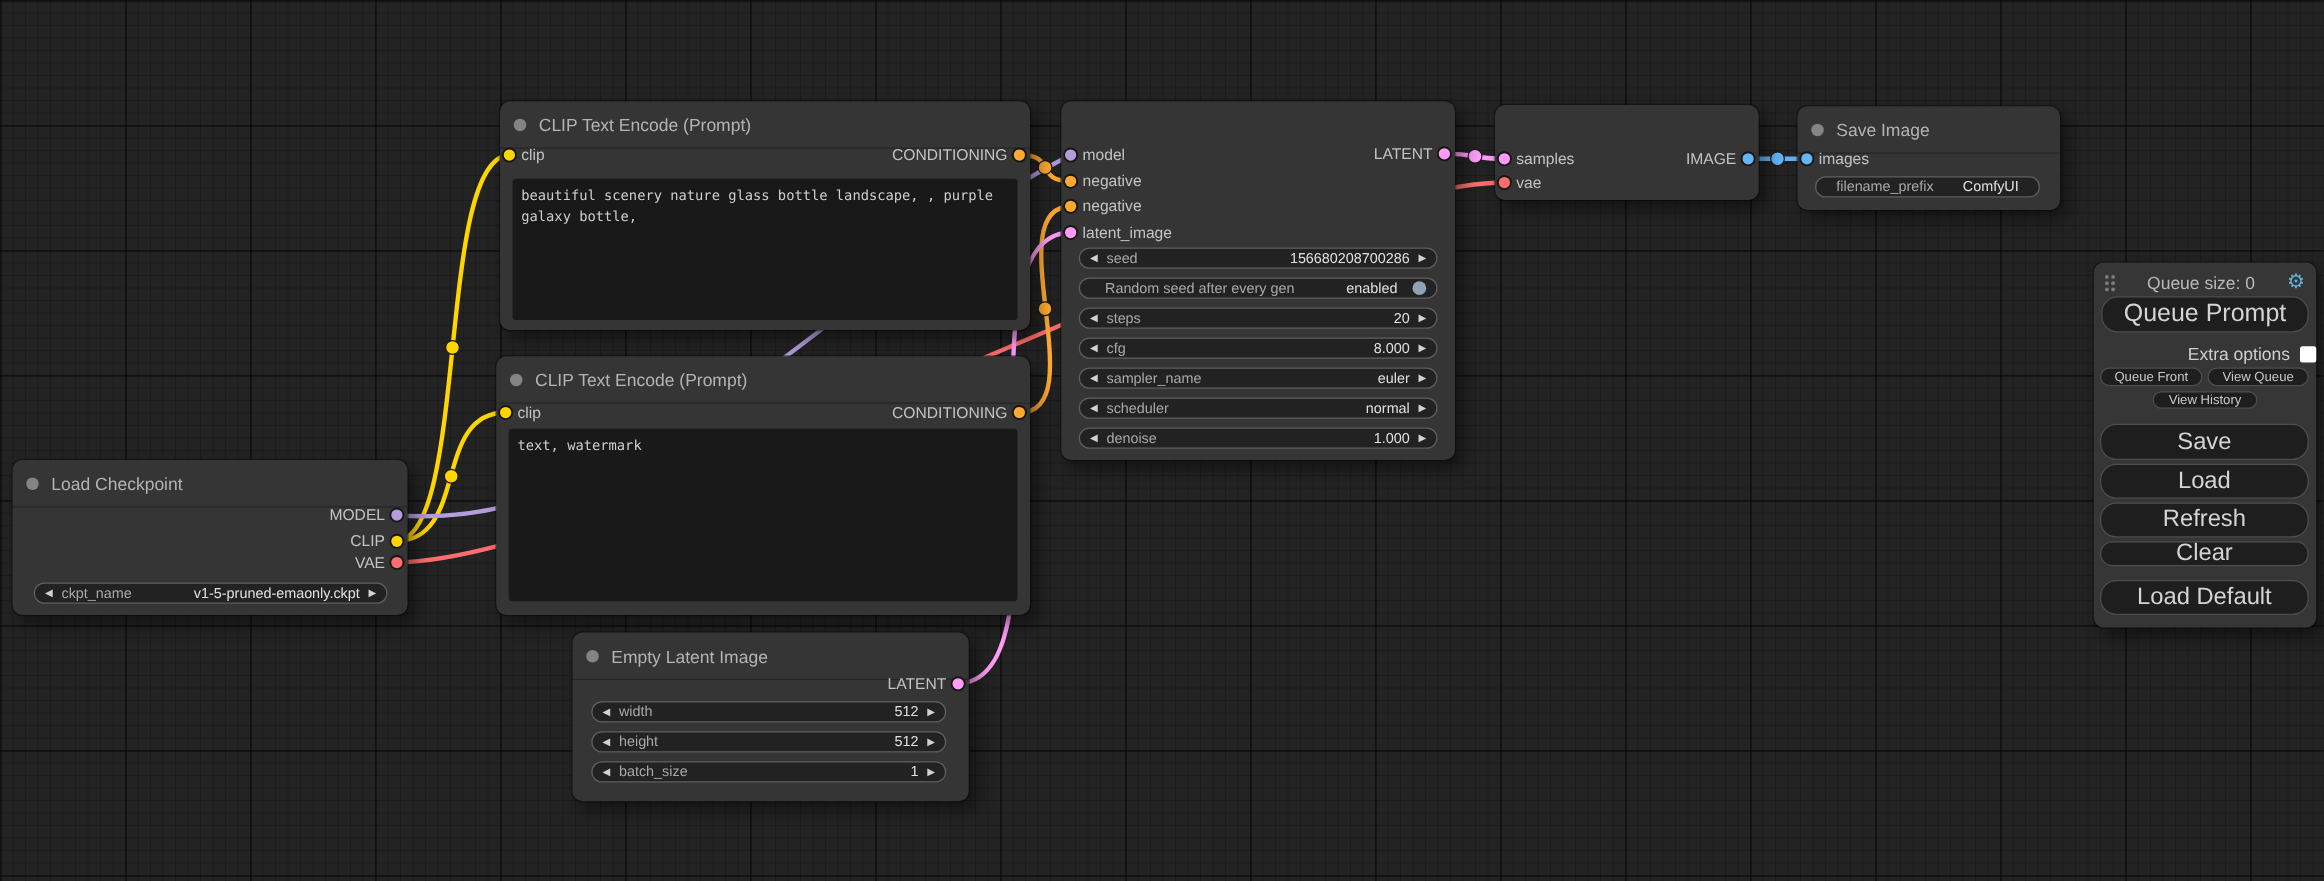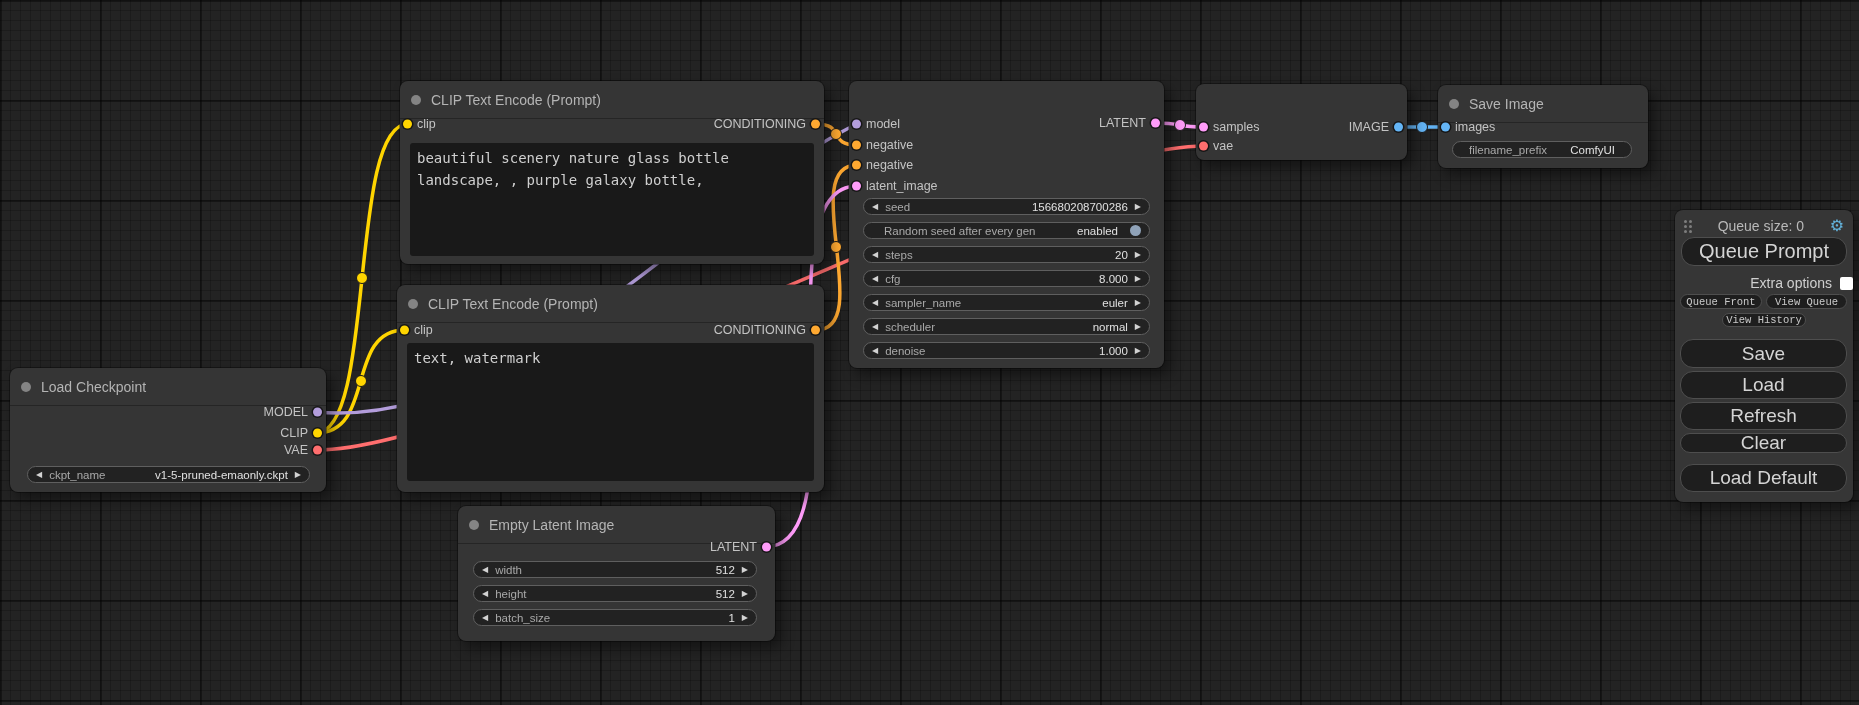--- a/index.html
+++ b/index.html
@@ -28,35 +28,35 @@
     box-shadow:0 0 0 1.5px #161616;}
   .slot-in .port{left:3px;}
   .slot-out .port{right:4px;}
   .widget{position:absolute;height:17px;background:#222;border:1px solid #5f5f5f;border-radius:9px;
     display:flex;align-items:center;gap:7px;padding:0 8px;box-sizing:border-box;font-size:11.5px;}
   .wlabel{color:#a9a9a9;}
   .wvalue{margin-left:auto;color:#e0e0e0;}
   .warr{color:#d2d2d2;font-size:8px;line-height:1;flex:none;}
   .wtoggle{width:11px;height:11px;border-radius:50%;flex:none;margin-left:5px;}
   .prompt{position:absolute;background:#191919;border-radius:3px;color:#cfcfcf;
-    font-family:"DejaVu Sans Mono",monospace;font-size:14px;line-height:1.55;
+    font-family:"DejaVu Sans Mono",monospace;font-size:11px;line-height:1.55;
     padding:5px 7px;box-sizing:border-box;white-space:pre-wrap;word-break:break-word;overflow:hidden;}
 
   .qpanel{position:absolute;z-index:3;background:#363636;border-radius:8px;
     box-shadow:0 0 0 1px rgba(0,0,0,.35), 6px 7px 14px rgba(0,0,0,.45);}
   .qhead{position:absolute;left:0;top:4px;right:0;height:24px;display:flex;align-items:center;padding:0 9px;}
   .qsize{flex:1;text-align:center;color:#b9b9b9;font-size:14px;}
   .gear{font-size:16px;line-height:1;cursor:pointer;}
   .drag{display:grid;grid-template-columns:repeat(2,3px);grid-gap:2px;cursor:grab;}
   .drag i{width:3px;height:3px;border-radius:50%;background:#7d7d7d;}
   .qbtn{position:absolute;background:#1e1e1e;border:1px solid #4e4e4e;border-radius:13px;
     color:#d4d4d4;display:flex;align-items:center;justify-content:center;box-sizing:border-box;cursor:pointer;}
   .qbig{font-size:19px;}
   .qprompt{font-size:20px;}
-  .qsmall{font-size:10.5px;border-radius:9px;color:#c9c9c9;font-family:Liberation Mono, monospace;}
+  .qsmall{font-size:10.5px;border-radius:9px;color:#c9c9c9;}
   .extra{position:absolute;left:0;right:0;display:flex;align-items:center;justify-content:flex-end;gap:8px;
     color:#cfcfcf;font-size:14px;}
   .checkbox{width:13px;height:13px;background:#fff;border-radius:2px;cursor:pointer;}
 </style>
 </head>
 <body>
 
 <div class="canvas">
 
   <svg class="links" width="1859" height="705">

